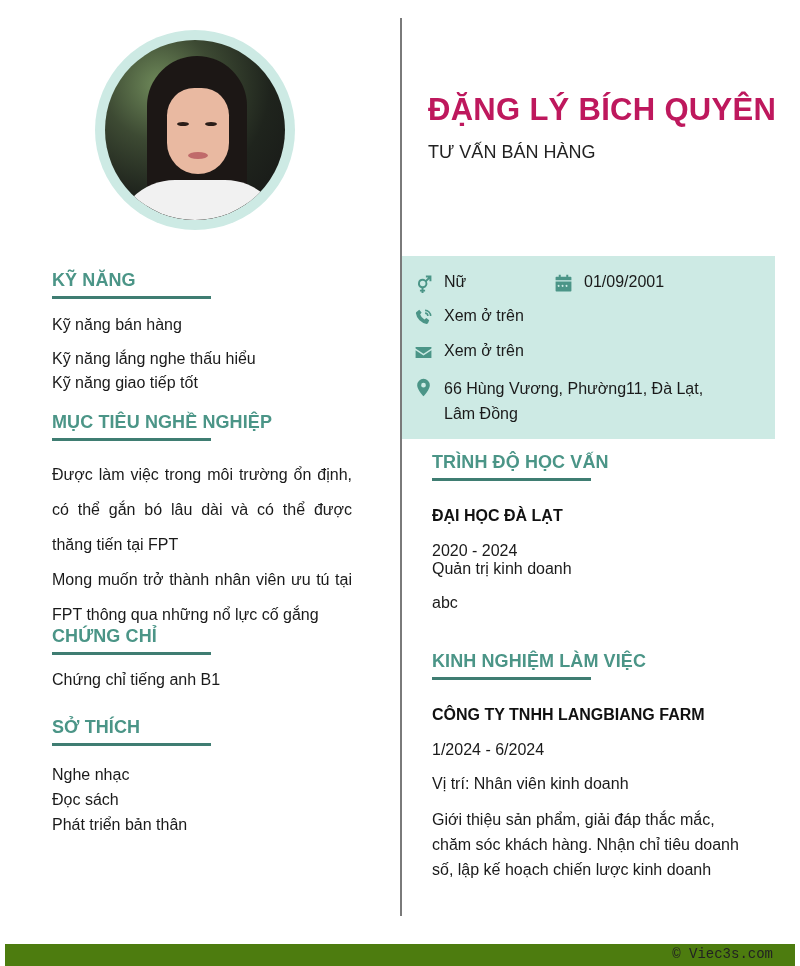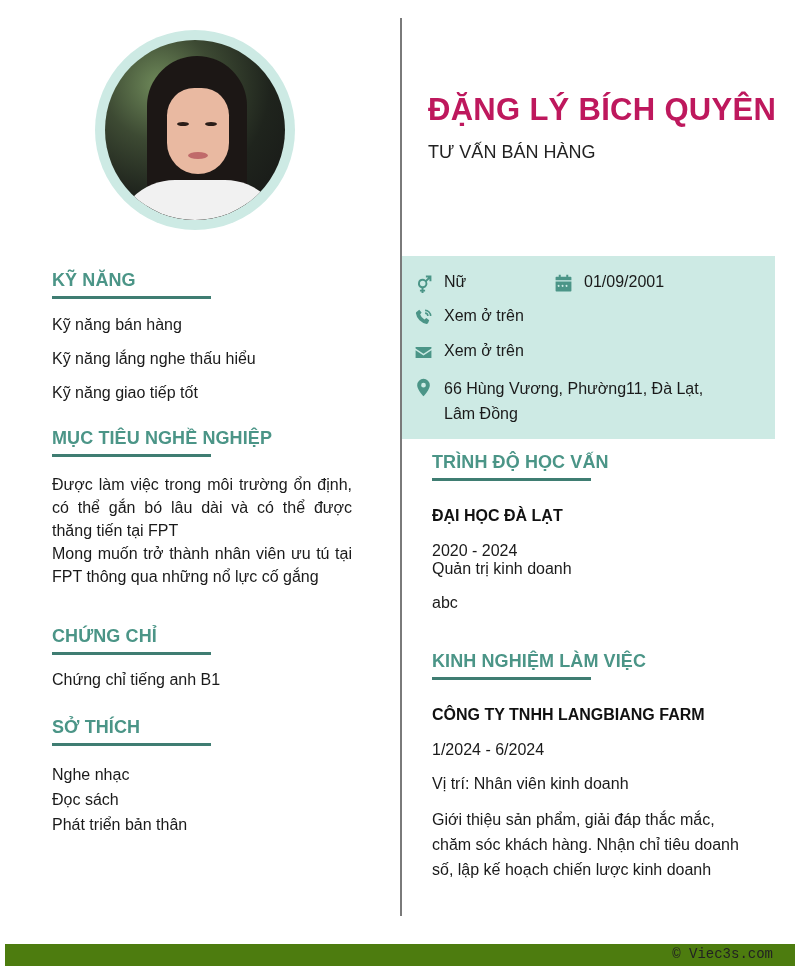--- a/index.html
+++ b/index.html
@@ -16,21 +16,21 @@
   .avatar .face { position: absolute; left: 62px; top: 48px; width: 62px; height: 86px; border-radius: 30px 30px 34px 34px; background: #e9b9a1; }
   .avatar .lips { position: absolute; left: 83px; top: 112px; width: 20px; height: 7px; border-radius: 50%; background: #c06a6a; }
   .avatar .eye { position: absolute; top: 82px; width: 12px; height: 4px; border-radius: 50%; background: #2a1d18; }
   .avatar .shirt { position: absolute; left: 10px; top: 140px; width: 170px; height: 80px; border-radius: 60px 60px 0 0; background: #f1f1f1; }
 
   
   .left { position: absolute; left: 52px; width: 300px; }
   .sec-title { font-weight: bold; font-size: 18px; color: #4b9587; letter-spacing: 0.1px; }
   .sec-bar { width: 159px; height: 3px; background: #3f7d72; margin-top: 5px; }
   .txt { font-size: 16px; color: #1a1a1a; }
-  .just { text-align: justify; line-height: 23px; font-size: 16px; }
+  .just { text-align: justify; line-height: 35px; font-size: 16px; }
 
   
   .name { position: absolute; left: 428px; top: 92px; font-size: 31px; font-weight: bold; color: #be185d; letter-spacing: 0.3px; }
   .role { position: absolute; left: 428px; top: 142px; font-size: 18px; color: #222; }
 
   .info { position: absolute; left: 402px; top: 256px; width: 373px; height: 183px; background: #cdeae4; }
   .info-row { position: absolute; display: flex; align-items: flex-start; font-size: 16px; color: #1a1a1a; }
   .ico { width: 20px; height: 20px; margin-right: 11px; display: inline-flex; align-items: center; justify-content: center; }
   .ico svg { width: 19px; height: 19px; fill: #4b9587; }
 
@@ -54,24 +54,24 @@
     <div class="lips"></div>
     <div class="shirt"></div>
   </div>
 </div>
 
 <div class="left" style="top:270px">
   <div class="sec-title">KỸ NĂNG</div>
   <div class="sec-bar"></div>
   <div class="txt" style="margin-top:17px">Kỹ năng bán hàng</div>
   <div class="txt" style="margin-top:16px">Kỹ năng lắng nghe thấu hiểu</div>
-  <div class="txt" style="margin-top:16px">Kỹ năng giao tiếp tốt</div>
+  <div class="txt" style="margin-top:6px">Kỹ năng giao tiếp tốt</div>
 </div>
 
-<div class="left" style="top:428px">
+<div class="left" style="top:412px">
   <div class="sec-title">MỤC TIÊU NGHỀ NGHIỆP</div>
   <div class="sec-bar"></div>
   <div class="just" style="margin-top:16px; text-align-last:left">Được làm việc trong môi trường ổn định, có thể gắn bó lâu dài và có thể được thăng tiến tại FPT</div>
   <div class="just" style="text-align-last:left">Mong muốn trở thành nhân viên ưu tú tại FPT thông qua những nổ lực cố gắng</div>
 </div>
 
 <div class="left" style="top:626px">
   <div class="sec-title">CHỨNG CHỈ</div>
   <div class="sec-bar"></div>
   <div class="txt" style="margin-top:16px">Chứng chỉ tiếng anh B1</div>

